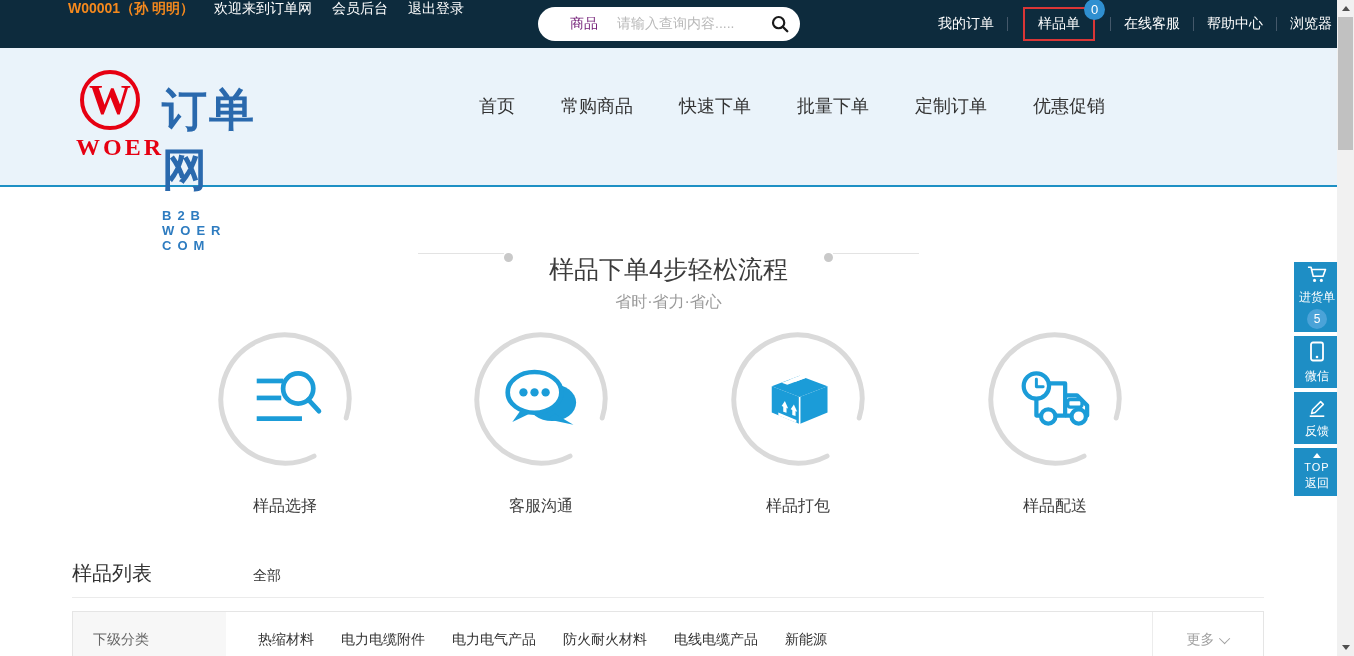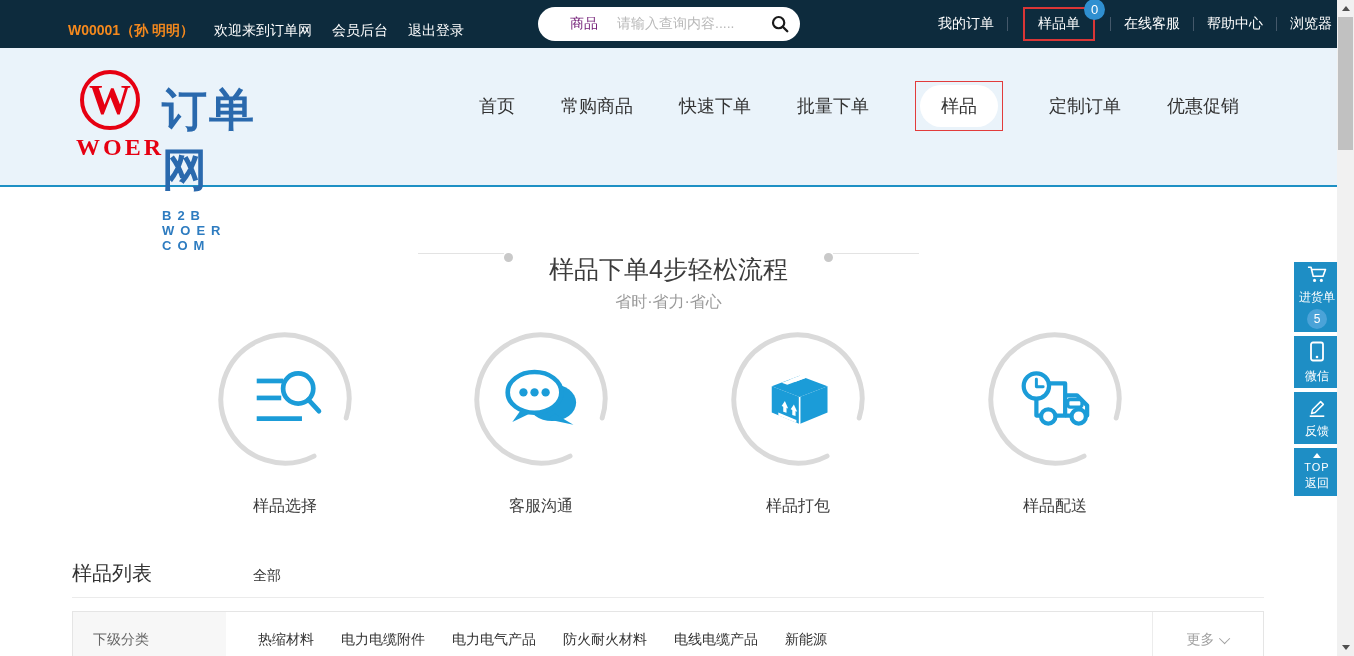--- a/index.html
+++ b/index.html
@@ -2,21 +2,21 @@
 <html><head>
 <meta charset="utf-8">
 <style>
   * { margin:0; padding:0; box-sizing:border-box; }
   html,body { background:#fff; }
   body { font-family:"Liberation Sans","DejaVu Sans",sans-serif; }
   #page { position:relative; width:1354px; height:656px; overflow:hidden; background:#fff; }
 
   
   .topbar { position:absolute; left:0; top:0; width:1337px; height:48px; background:#0d2b3d; color:#fff; font-size:14px; }
-  .topbar-left { position:absolute; left:68px; top:0; height:40px; display:flex; align-items:flex-end; gap:20px; }
+  .topbar-left { position:absolute; left:68px; top:0; height:40px; display:flex; align-items:flex-start; gap:20px; }
   .user-id { color:#f5891d; font-weight:bold; }
   .topbar-link { color:#fff; cursor:pointer; }
   .search-pill { position:absolute; left:538px; top:7px; width:262px; height:34px; background:#fff; border-radius:17px; display:flex; align-items:center; }
   .search-cat { color:#701a75; font-size:14px; margin-left:32px; }
   .search-ph { color:#b9b9b9; font-size:14px; margin-left:19px; flex:1; }
   .search-btn { width:40px; height:34px; display:flex; align-items:center; justify-content:center; cursor:pointer; }
   .topbar-right { position:absolute; right:402px; top:0; height:48px; display:flex; align-items:center; }
   .topbar-right { right:auto; left:938px; }
   .tb-sep { width:1px; height:14px; background:#44586a; margin:0 13px; }
   .sample-order-box { position:relative; border:2px solid #d93636; padding:6px 13px; margin:0 2px; cursor:pointer; }
@@ -131,23 +131,20 @@
         <div class="site-name">订单网</div>
         <div class="site-tagline">B2B WOER COM</div>
       </div>
     </div>
 
     <nav class="main-nav">
       <span class="nav-item">首页</span>
       <span class="nav-item">常购商品</span>
       <span class="nav-item">快速下单</span>
       <span class="nav-item">批量下单</span>
-      <span class="nav-note">
-        <span class="nav-item nav-pill">样品</span>
-      </span>
       <span class="nav-item">定制订单</span>
       <span class="nav-item">优惠促销</span>
     </nav>
   </div>
 
   <div class="proc-title-row">
     <span class="deco-line"></span>
     <span class="deco-dot"></span>
     <span class="proc-title">样品下单4步轻松流程</span>
     <span class="deco-dot"></span>

